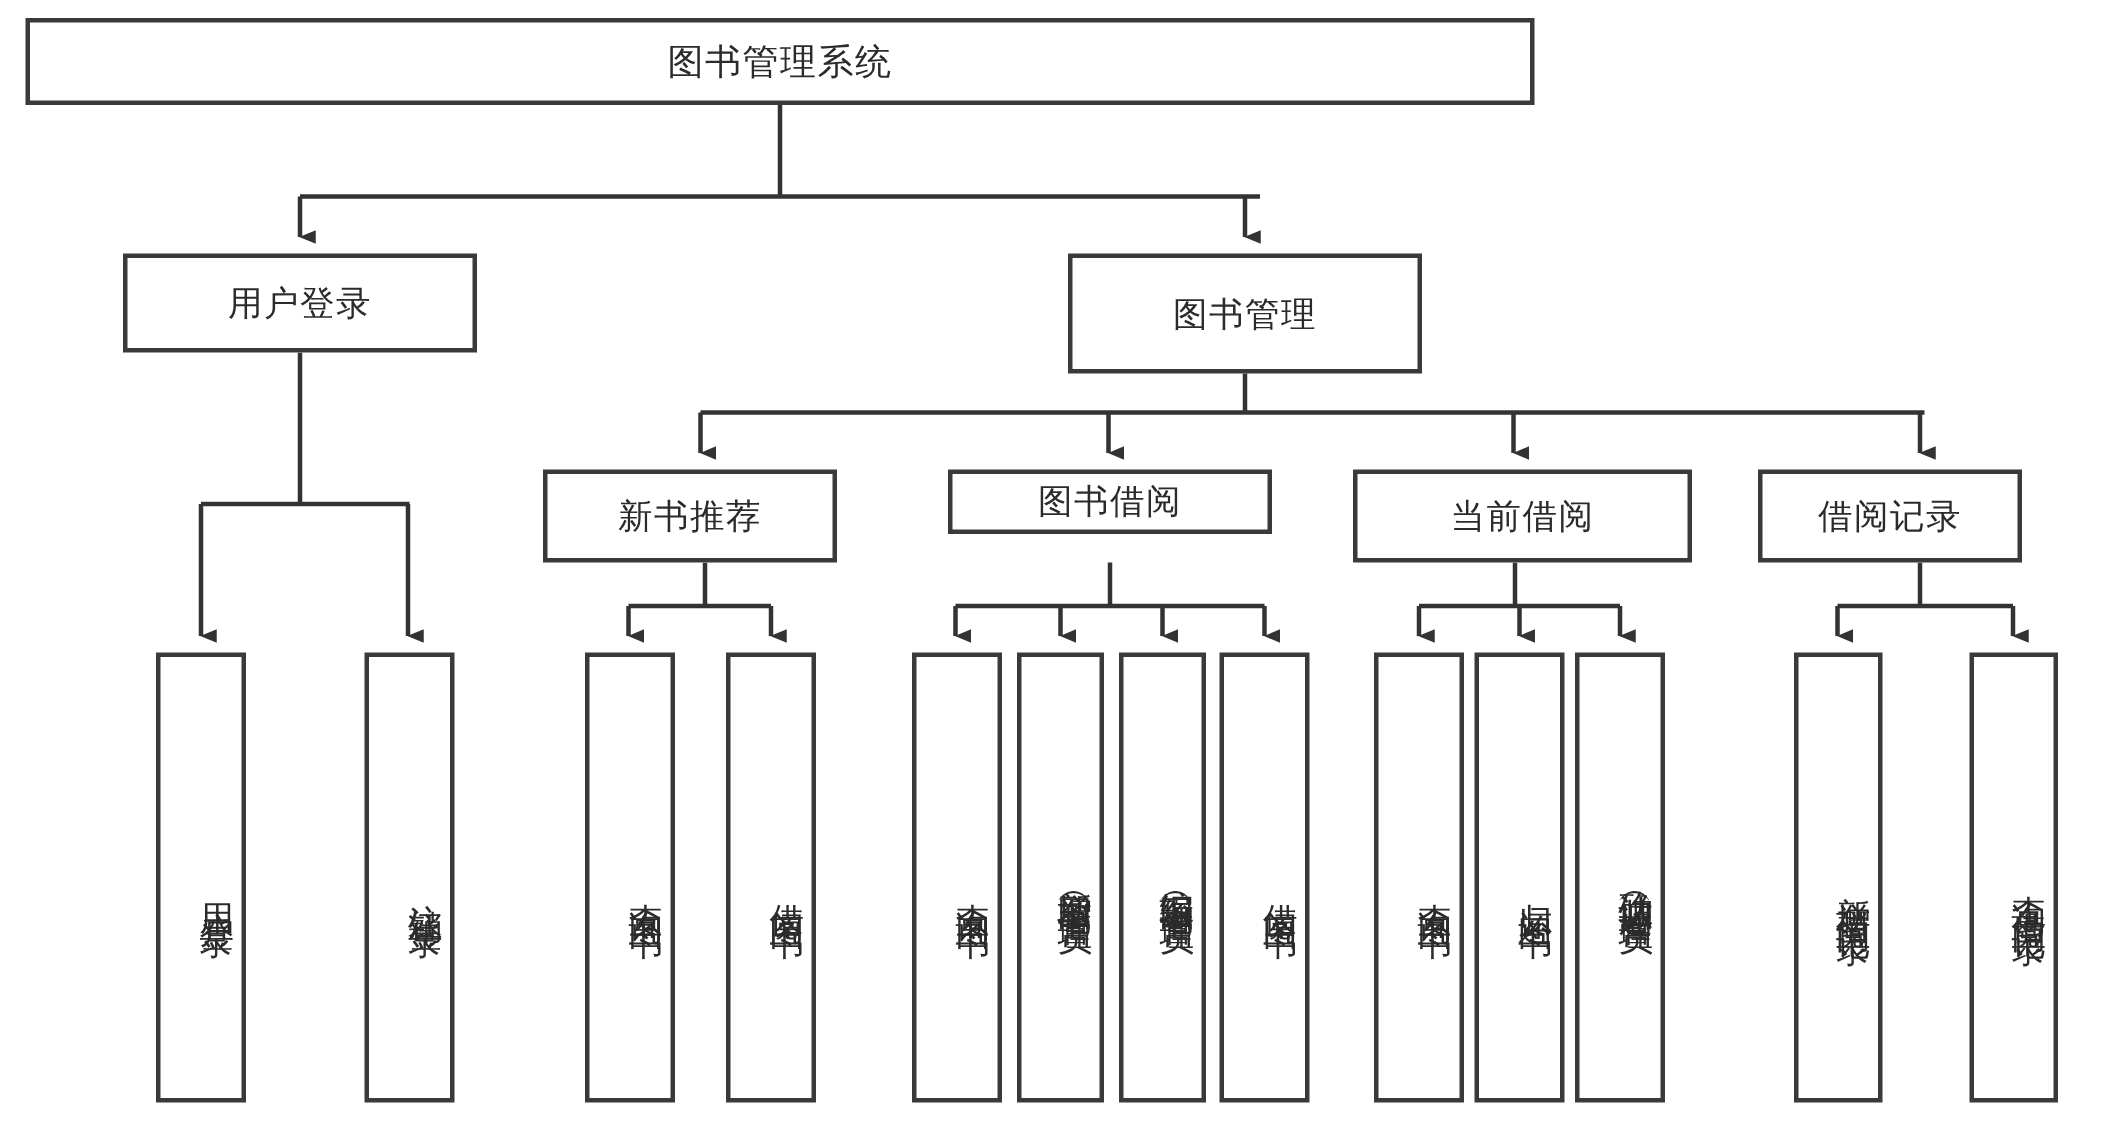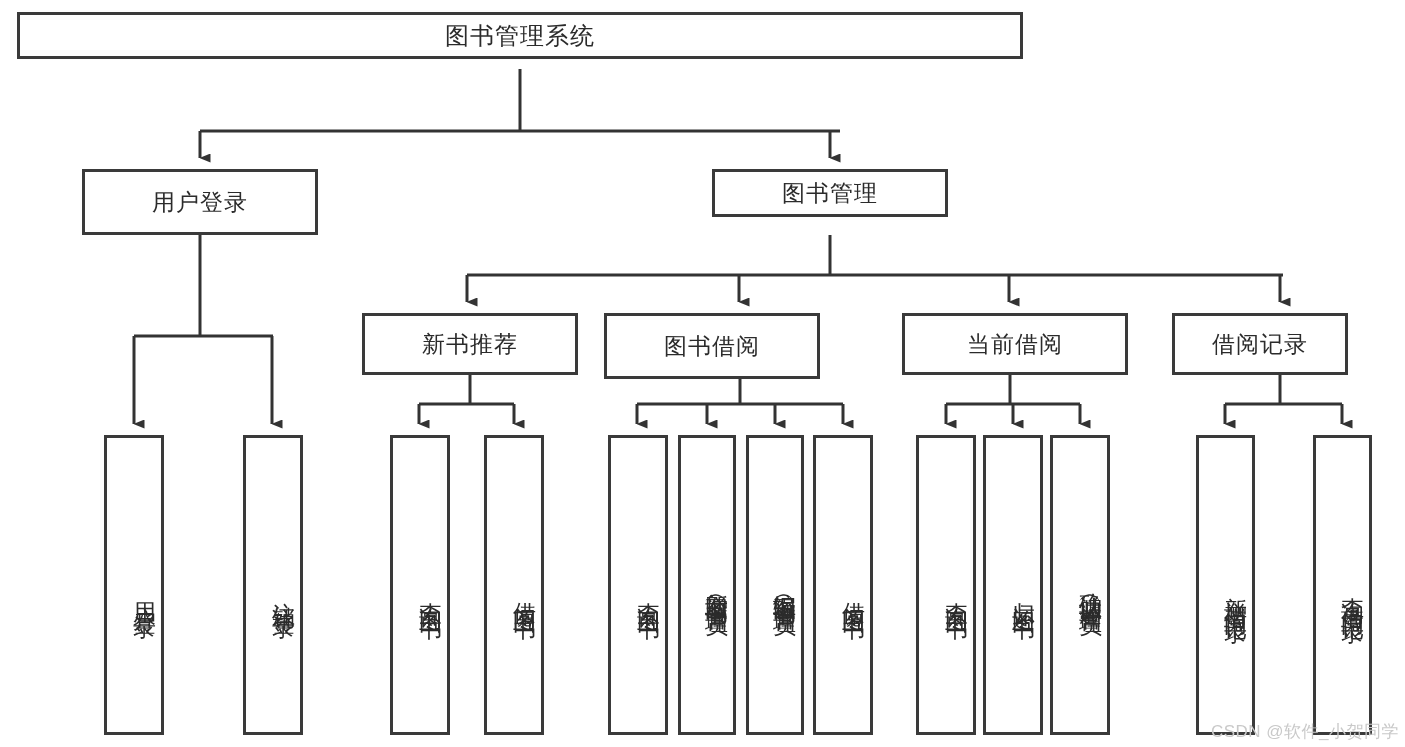--- a/index.html
+++ b/index.html
@@ -66,33 +66,33 @@
       <path d="M1080,404 L1080,424" marker-end="url(#ah)"></path>
 
       <path d="M1280,375 L1280,404"></path>
       <path d="M1225,404 L1342,404"></path>
       <path d="M1225,404 L1225,424" marker-end="url(#ah)"></path>
       <path d="M1342,404 L1342,424" marker-end="url(#ah)"></path>
     </g>
   </svg>
 
   <div id="nodes">
-      <div class="node h root" style="left: 17px; top: 12px; width: 1006px; height: 47px;">
+      <div class="node h root" style="left: 17px; top: 12px; width: 1006px; height: 58px;">
         <span>图书管理系统</span>
       </div>
       <div class="node h" style="left: 82px; top: 169px; width: 236px; height: 66px;">
         <span>用户登录</span>
       </div>
-      <div class="node h" style="left: 712px; top: 169px; width: 236px; height: 48px;">
+      <div class="node h" style="left: 712px; top: 169px; width: 236px; height: 80px;">
         <span>图书管理</span>
       </div>
-      <div class="node h" style="left: 362px; top: 313px; width: 216px; height: 62px; justify-content: center;">
+      <div class="node h" style="left: 362px; top: 313px; width: 196px; height: 62px; justify-content: center;">
         <span>新书推荐</span>
       </div>
-      <div class="node h" style="left: 604px; top: 313px; width: 216px; height: 66px;">
+      <div class="node h" style="left: 632px; top: 313px; width: 216px; height: 43px;">
         <span>图书借阅</span>
       </div>
       <div class="node h" style="left: 902px; top: 313px; width: 226px; height: 62px;">
         <span>当前借阅</span>
       </div>
       <div class="node h" style="left: 1172px; top: 313px; width: 176px; height: 62px;">
         <span>借阅记录</span>
       </div>
       <div class="node v" style="left: 104px; top: 435px; width: 60px; height: 300px;">
         <span>用户登录</span>
@@ -128,14 +128,13 @@
         <span>确认归还（管理员）</span>
       </div>
       <div class="node v" style="left: 1196px; top: 435px; width: 59px; height: 300px;">
         <span>新增借阅记录</span>
       </div>
       <div class="node v" style="left: 1313px; top: 435px; width: 59px; height: 300px;">
         <span>查询借阅记录</span>
       </div>
     </div>
 
-  <div id="watermark">CSDN @软件_小贺同学</div>
 </div>
 
 </body></html>

